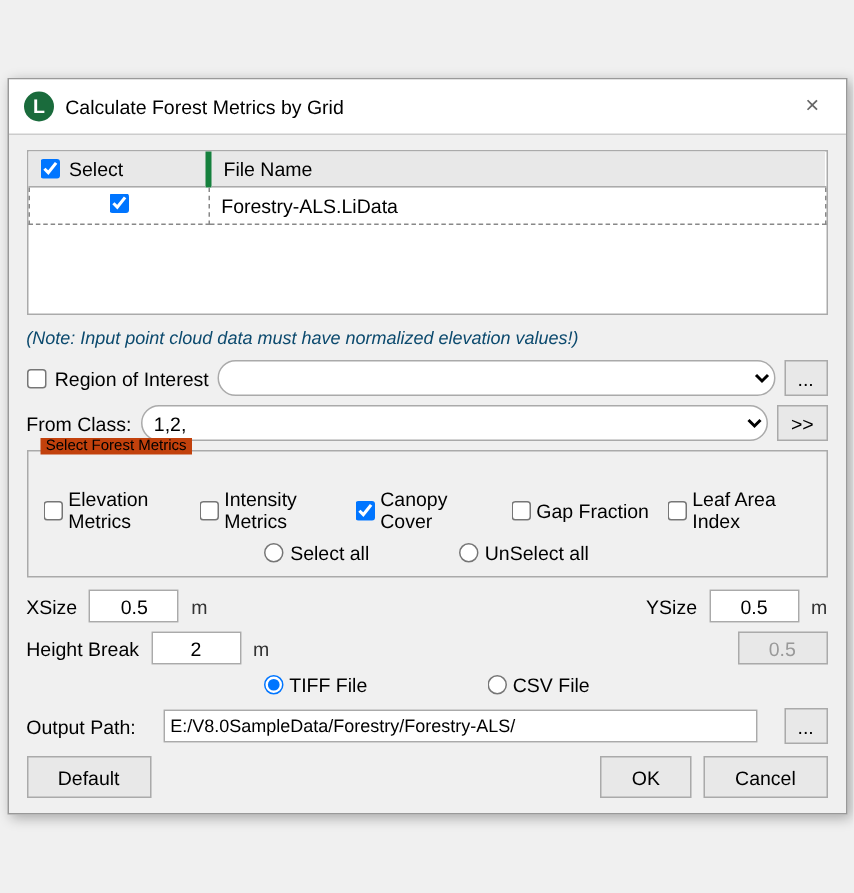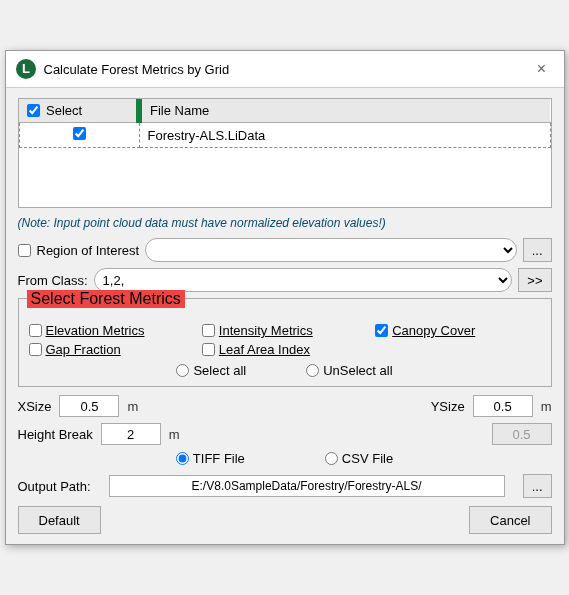--- a/index.html
+++ b/index.html
@@ -61,21 +61,21 @@
     .file-table th {
       background: #e8e8e8;
       border-bottom: 1px solid #aaa;
       padding: 4px 8px;
       text-align: left;
       font-weight: normal;
       color: #000;
     }
     .file-table th:first-child {
       width: 120px;
-      border-right: 6px solid #15803d;
+      border-right: 4px solid #15803d;
     }
     .file-table td {
       padding: 4px 8px;
       vertical-align: middle;
     }
     .file-table td:first-child {
       border-right: 1px solid #aaa;
       width: 120px;
       text-align: center;
     }
@@ -127,31 +127,30 @@
     .group-box {
       border: 1px solid #aaa;
       padding: 6px 10px 8px;
       margin-bottom: 8px;
       position: relative;
     }
     .group-legend {
       position: absolute;
       top: -9px;
       left: 8px;
-      background: #ef4444;
+      background: #c2410c;
       padding: 0 4px;
-      font-size: 16px;
+      font-size: 10px;
     }
     .metrics-grid {
       display: grid;
-      grid-template-columns: 1fr 1fr 1fr;
+      grid-template-columns: 1fr 1fr 1fr 1fr 1fr;
       gap: 4px 8px;
       margin-top: 18px;
       margin-bottom: 6px;
-      text-decoration: underline;
     }
     .metric-item {
       display: flex;
       align-items: center;
       gap: 4px;
     }
     .select-row {
       display: flex;
       justify-content: center;
       gap: 60px;
@@ -188,21 +187,20 @@
       margin-bottom: 8px;
       gap: 18px;
     }
     .output-input {
       flex: 1;
       height: 22px;
       border: 1px solid #aaa;
       background: white;
       padding: 0 4px;
       font-size: 12px;
-      text-align: center;
     }
 
     
     .filetype-row {
       display: flex;
       justify-content: center;
       gap: 80px;
       margin-bottom: 8px;
     }
 
@@ -365,18 +363,19 @@
 
     <div class="output-row">
       <span class="form-label">Output Path:</span>
       <input type="text" class="output-input" value="E:/V8.0SampleData/Forestry/Forestry-ALS/" style="">
       <button class="browse-btn">...</button>
     </div>
 
     <div class="btn-row">
       <button class="action-btn">Default</button>
       <div class="btn-row-right">
+        <button class="action-btn">OK</button>
         <button class="action-btn">Cancel</button>
       </div>
     </div>
 
   </div>
 </div>
 
 </body></html>

